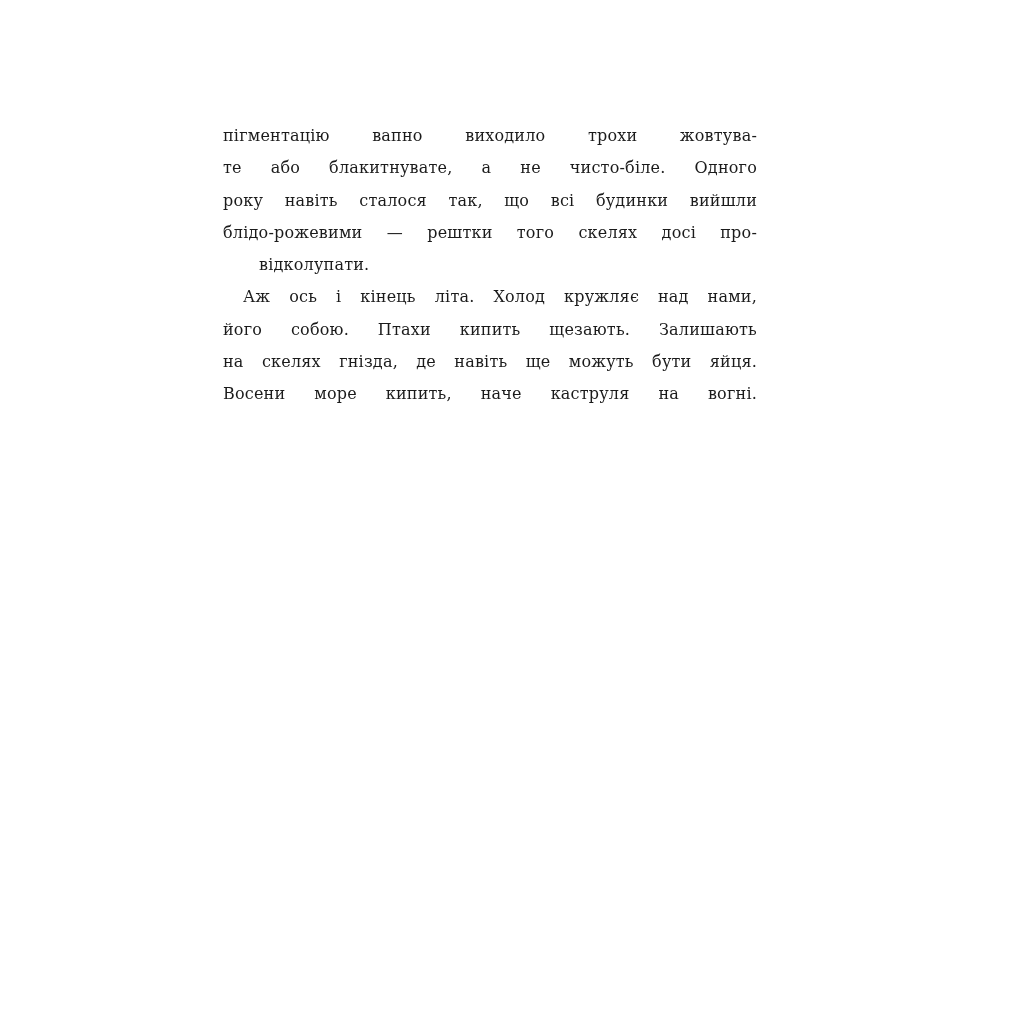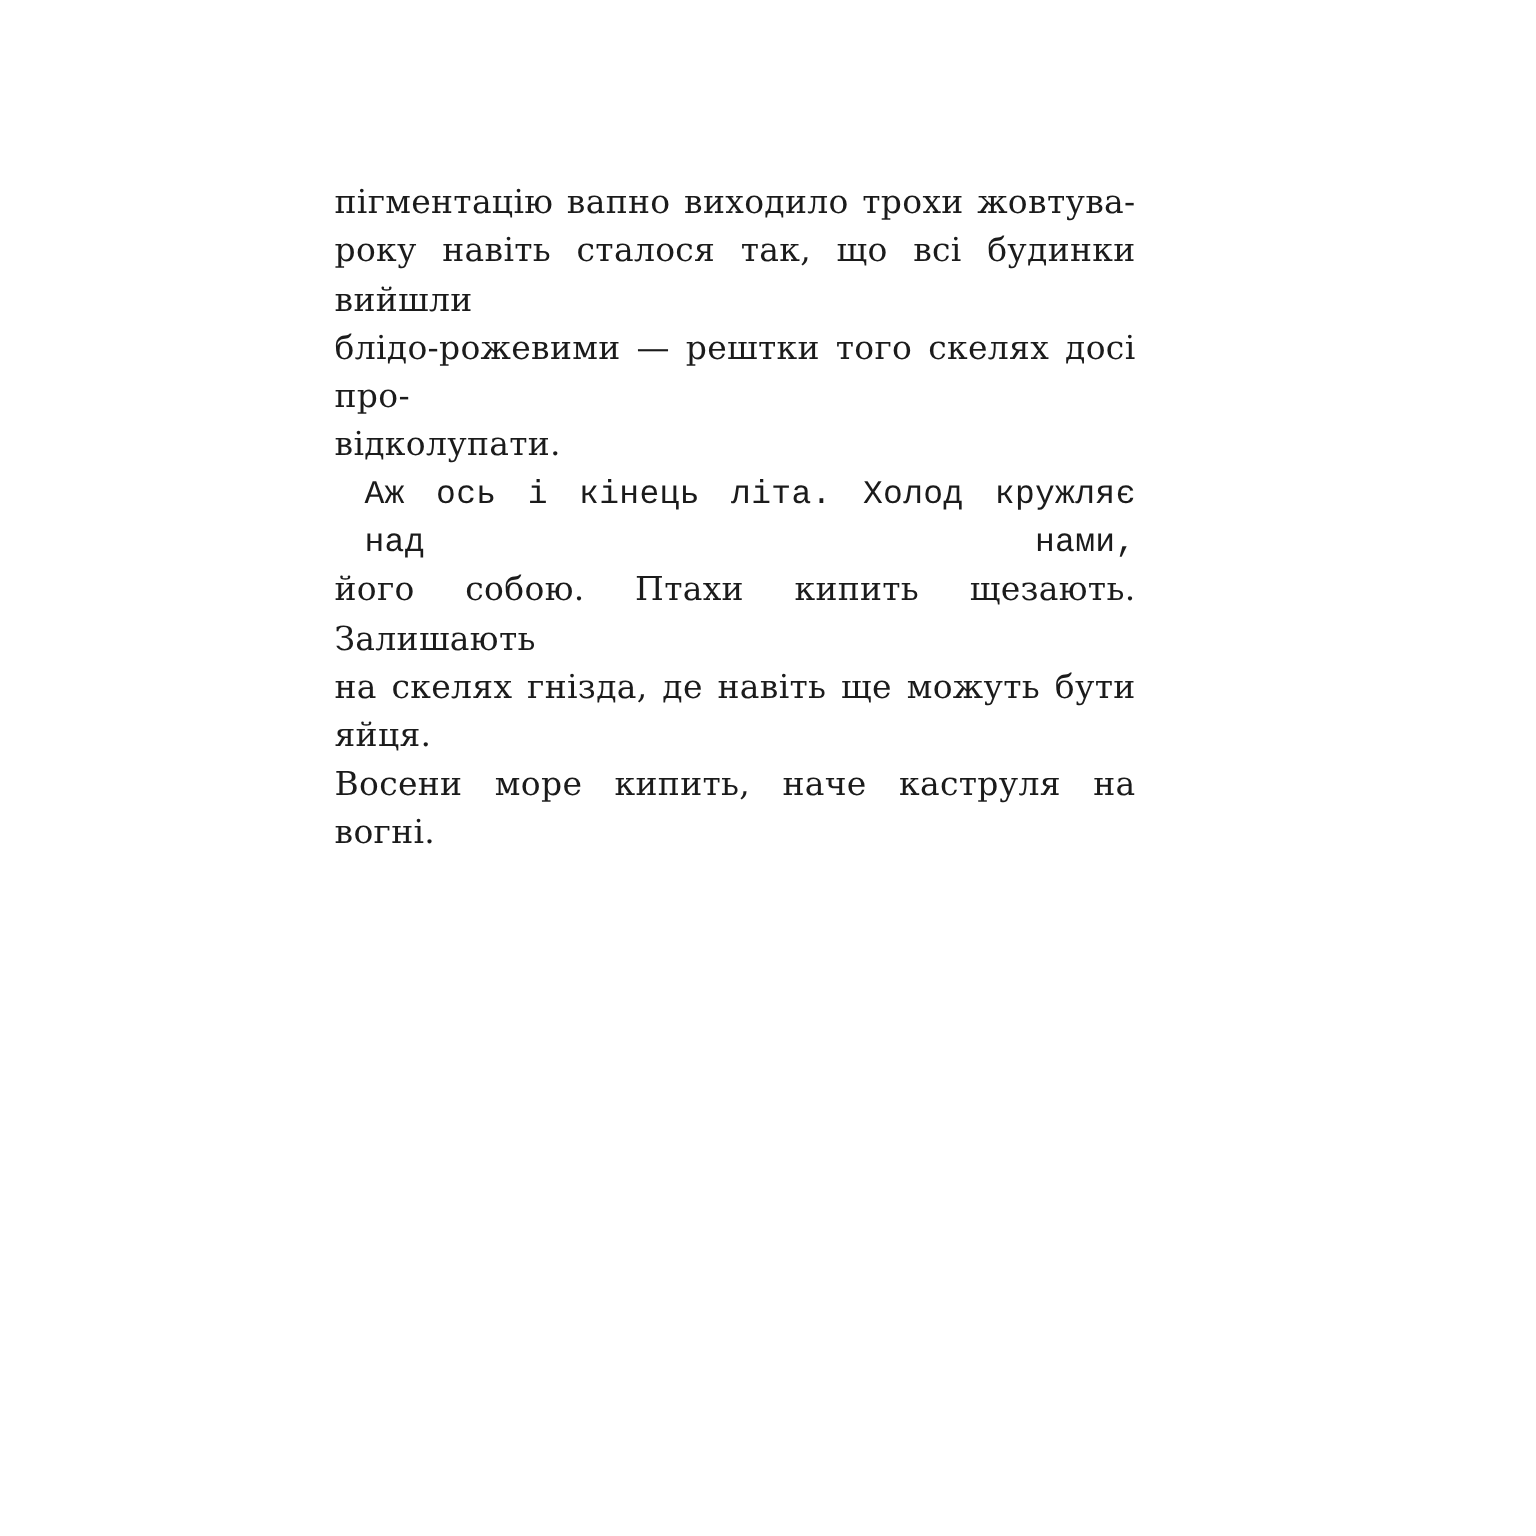--- a/index.html
+++ b/index.html
@@ -17,54 +17,55 @@
   .page {
     position: absolute;
     inset: 0;
     background: #ffffff;
   }
   .text-column {
     position: absolute;
     left: 223px;
     top: 120px;
     width: 534px;
-    font-size: 22px;
+    font-size: 16px;
     line-height: 32.3px;
     color: #1b1b1b;
     letter-spacing: 0.2px;
   }
   .paragraph {
     margin: 0;
     padding: 0;
   }
   .line {
     text-align: justify;
     text-align-last: justify;
     white-space: normal;
   }
   .line.last {
     text-align: left;
     text-align-last: left;
+    margin-left: 36px;
   }
   .line.indent {
     padding-left: 20px;
-    font-family: Liberation Mono, monospace;
   }
   .paragraph-spacer {
     height: 32.3px;
   }
 </style>
 </head>
 <body>
 
 <div class="page">
   <div class="text-column">
 
     <div class="paragraph">
       <div class="line">пігментацію вапно виходило трохи жовтува-</div>
+      <div class="line">те або блакитнувате, а не чисто-біле. Одного</div>
       <div class="line">року навіть сталося так, що всі будинки вийшли</div>
       <div class="line">блідо-рожевими — рештки того скелях досі про-</div>
       <div class="line last">відколупати.</div>
     </div>
 
     <div class="paragraph">
       <div class="line indent">Аж ось і кінець літа. Холод кружляє над нами,</div>
       <div class="line">його собою. Птахи кипить щезають. Залишають</div>
       <div class="line">на скелях гнізда, де навіть ще можуть бути яйця.</div>
       <div class="line">Восени море кипить, наче каструля на вогні.</div>

